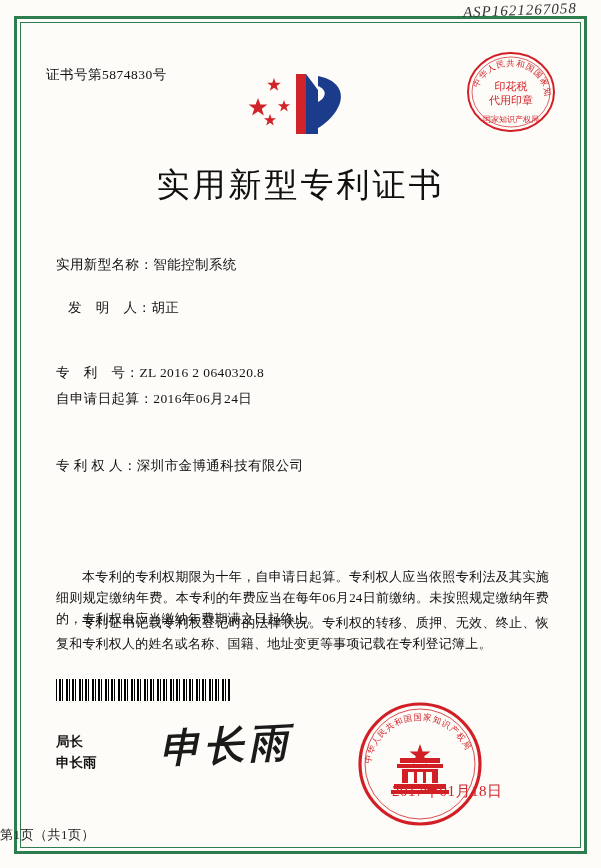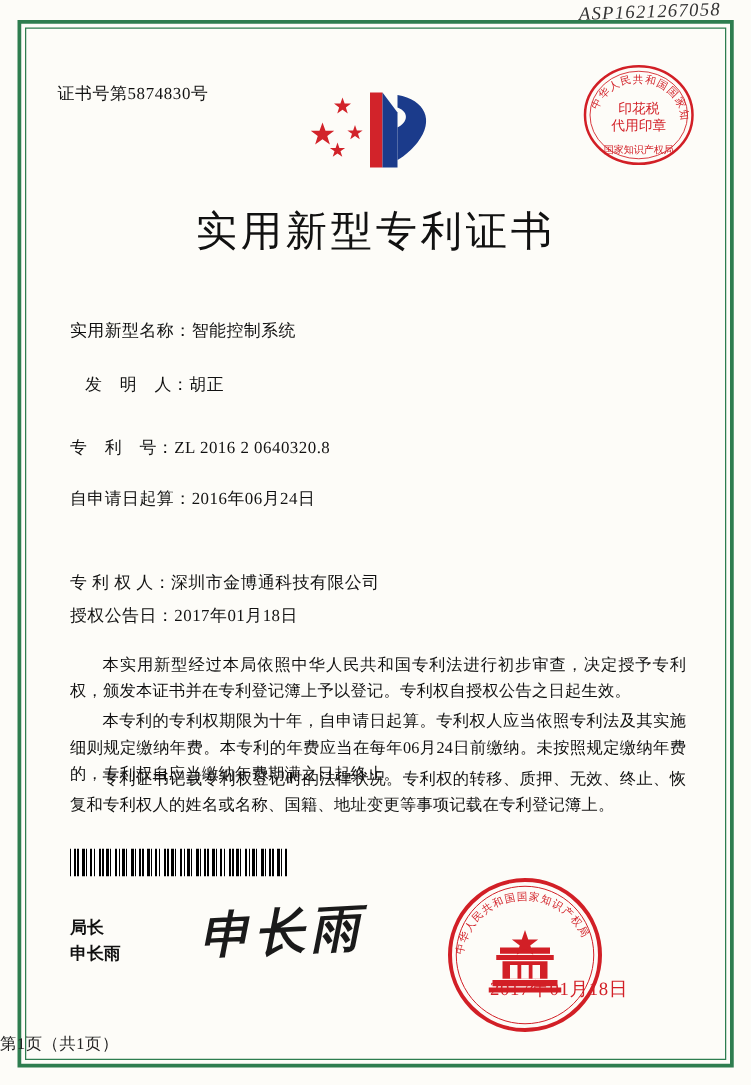--- a/index.html
+++ b/index.html
@@ -91,21 +91,21 @@
     left: 56px;
     font-size: 13.5px;
     color: #111;
     letter-spacing: 0.4px;
     white-space: nowrap;
   }
   .field .lab { display: inline-block; }
   .field .val { display: inline-block; }
   .f1 { top: 256px; }
   .f2 { top: 299px; margin-left: 12px; }
-  .f3 { top: 349px; }
+  .f3 { top: 364px; }
   .f4 { top: 390px; }
   .f5 { top: 437px; margin-top: 20px; }
   .f6 { top: 484px; }
 
   .para {
     position: absolute;
     left: 56px;
     right: 52px;
     font-size: 13px;
     line-height: 21px;
@@ -231,25 +231,21 @@
   </div>
   <div class="field f3">
     <span class="lab">专　利　号：</span><span class="val">ZL 2016 2 0640320.8</span>
   </div>
   <div class="field f4">
     <span class="lab">自申请日起算：</span><span class="val">2016年06月24日</span>
   </div>
   <div class="field f5">
     <span class="lab">专 利 权 人：</span><span class="val">深圳市金博通科技有限公司</span>
   </div>
-  <div class="field f6">
-    <span class="lab">授权公告日：</span><span class="val">2017年01月18日</span>
-  </div>
-
-  <div class="para p1">本实用新型经过本局依照中华人民共和国专利法进行初步审查，决定授予专利权，颁发本证书并在专利登记簿上予以登记。专利权自授权公告之日起生效。</div>
+
   <div class="para p2">本专利的专利权期限为十年，自申请日起算。专利权人应当依照专利法及其实施细则规定缴纳年费。本专利的年费应当在每年06月24日前缴纳。未按照规定缴纳年费的，专利权自应当缴纳年费期满之日起终止。</div>
   <div class="para p3">专利证书记载专利权登记时的法律状况。专利权的转移、质押、无效、终止、恢复和专利权人的姓名或名称、国籍、地址变更等事项记载在专利登记簿上。</div>
 
   <div class="barcode"></div>
 
   <div class="signature-block">
     <div>局长</div>
     <div>申长雨</div>
   </div>
 

